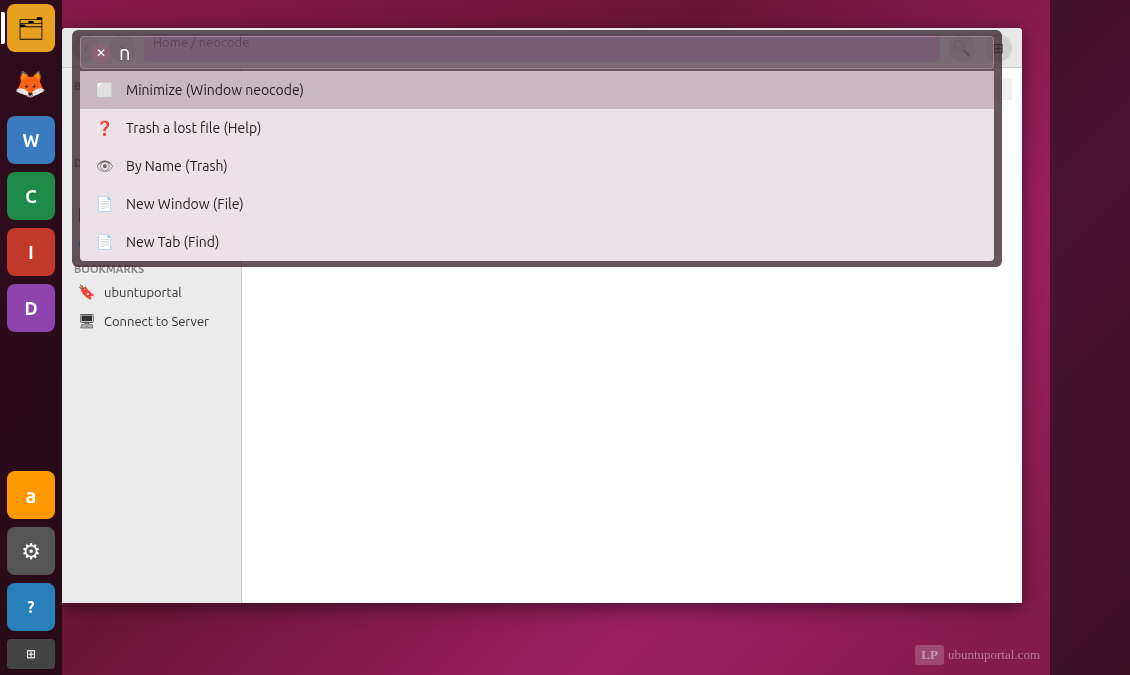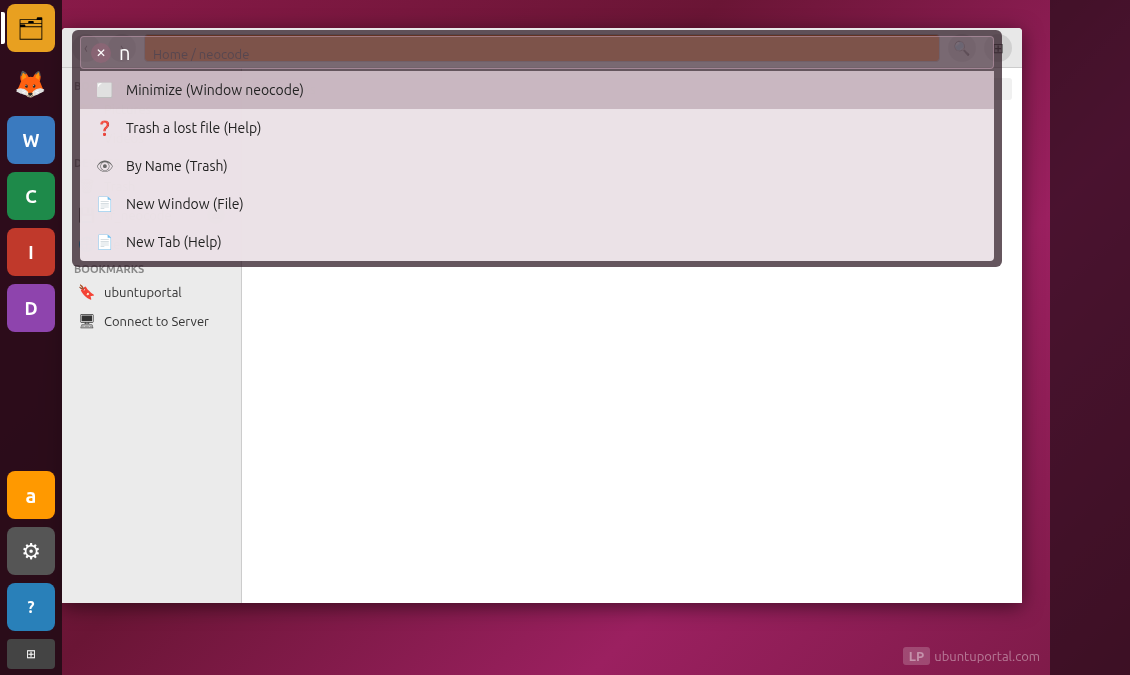--- a/index.html
+++ b/index.html
@@ -132,25 +132,25 @@
       background: #d0d0d0;
       border-radius: 50%;
       display: flex; align-items: center; justify-content: center;
       cursor: pointer;
       font-size: 14px;
       color: #555;
     }
     .location-bar {
       flex: 1;
       height: 28px;
-      background: #f97316;
+      background: #f0abfc;
       border: 1px solid #bbb;
       border-radius: 4px;
       display: flex;
-      align-items: flex-end;
+      align-items: flex-start;
       padding: 0 8px;
       font-size: 13px;
       color: #333;
     }
 
     .nautilus-body {
       display: flex;
       flex: 1;
       overflow: hidden;
     }
@@ -299,20 +299,21 @@
     .watermark {
       position: absolute;
       bottom: 10px;
       right: 90px;
       color: rgba(255,255,255,0.4);
       font-size: 13px;
       z-index: 50;
       display: flex;
       align-items: center;
       gap: 4px;
+      font-family: Liberation Serif, serif;
     }
     .watermark-badge {
       background: rgba(255,255,255,0.2);
       padding: 2px 6px;
       border-radius: 3px;
       font-weight: bold;
     }
   </style>
 </head>
 <body>
@@ -462,21 +463,21 @@
       <div class="dropdown-item">
         <span class="dropdown-item-icon">👁</span>
         <span>By Name (Trash)</span>
       </div>
       <div class="dropdown-item">
         <span class="dropdown-item-icon">📄</span>
         <span>New Window (File)</span>
       </div>
       <div class="dropdown-item">
         <span class="dropdown-item-icon">📄</span>
-        <span>New Tab (Help)</span>
+        <span>New Tab (Find)</span>
       </div>
     </div>
   </div>
 </div>
 
 <div class="watermark">
   <span class="watermark-badge">LP</span>
   <span>ubuntuportal.com</span>
 </div>
 

